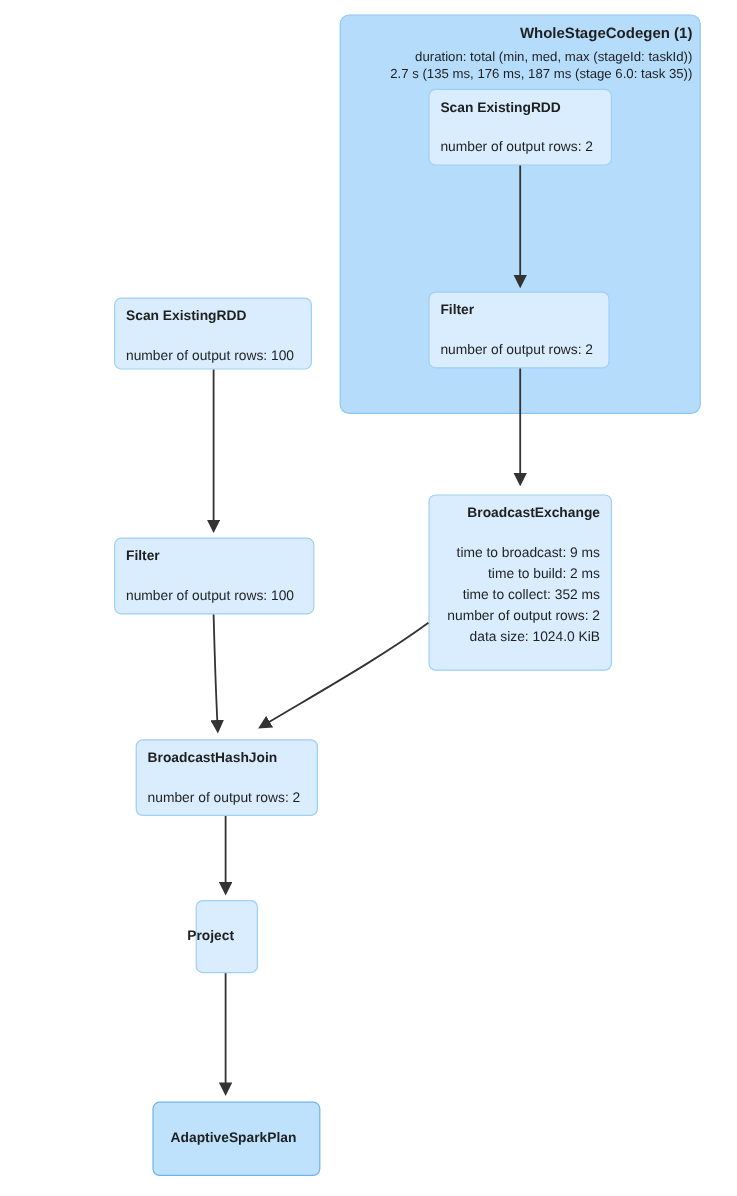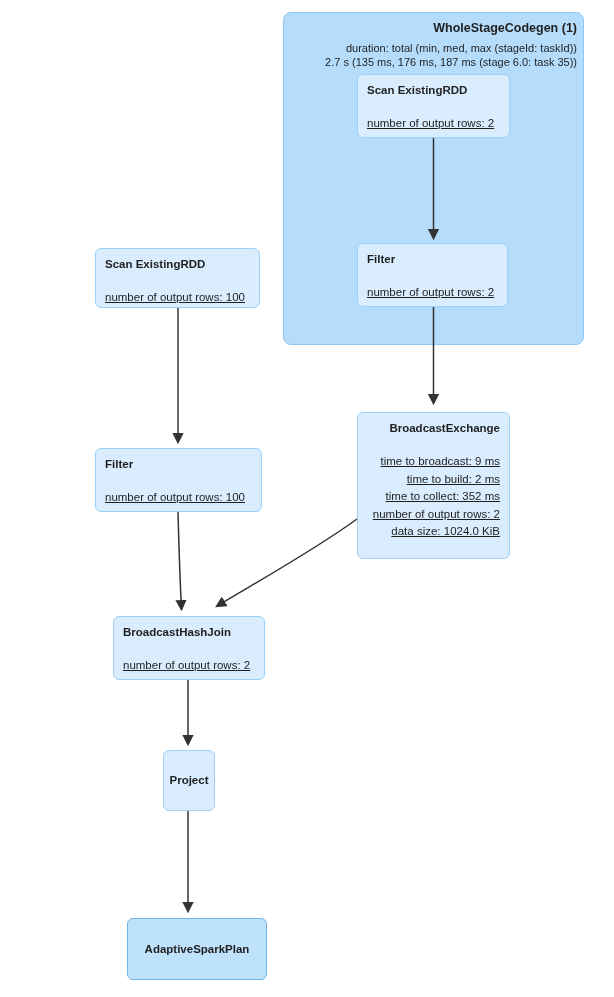--- a/index.html
+++ b/index.html
@@ -40,24 +40,24 @@
   .cluster-head-right .d{font-size:11px;line-height:13.5px;white-space:nowrap;}
   .node{
     position:absolute;box-sizing:border-box;z-index:3;
     background:var(--node-fill);
     border:1px solid var(--node-border);
     border-radius:6px;
     padding:7px 9px 6px 9px;
     font-size:11.5px;line-height:17px;
   }
   .node .node-title{font-weight:bold;white-space:nowrap;}
-  .node .node-metrics{margin-top:16px;text-decoration:underline;}
+  .node .node-metrics{margin-top:16px;}
   .node .node-metric{line-height:17.5px;white-space:nowrap;}
   .node-centered{
-    display:flex;align-items:center;justify-content:center;padding:8px;
+    display:flex;align-items:center;justify-content:flex-end;padding:19px;
   }
   .node-result{
     background:var(--result-node-fill);
     border:1.5px solid var(--result-node-border);
   }
   .edges{position:absolute;left:0;top:0;z-index:4;pointer-events:none;}
   .edges path.edge{fill:none;stroke:var(--edge);stroke-width:1.5px;}
   #arrowhead-shape{fill:var(--edge);}
 </style>
 </head>

